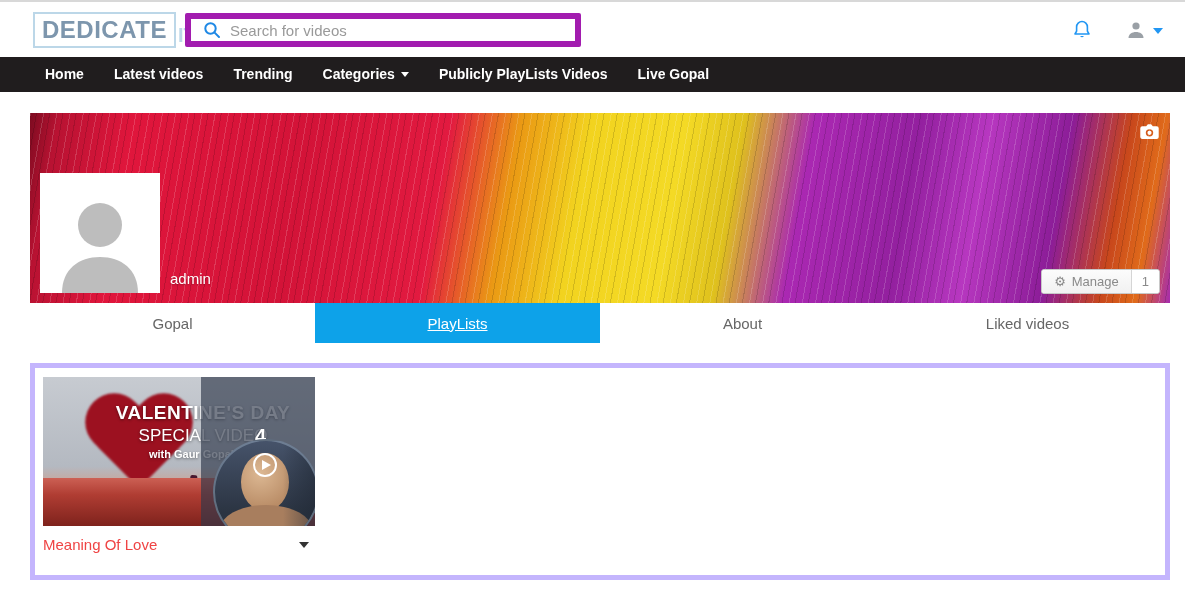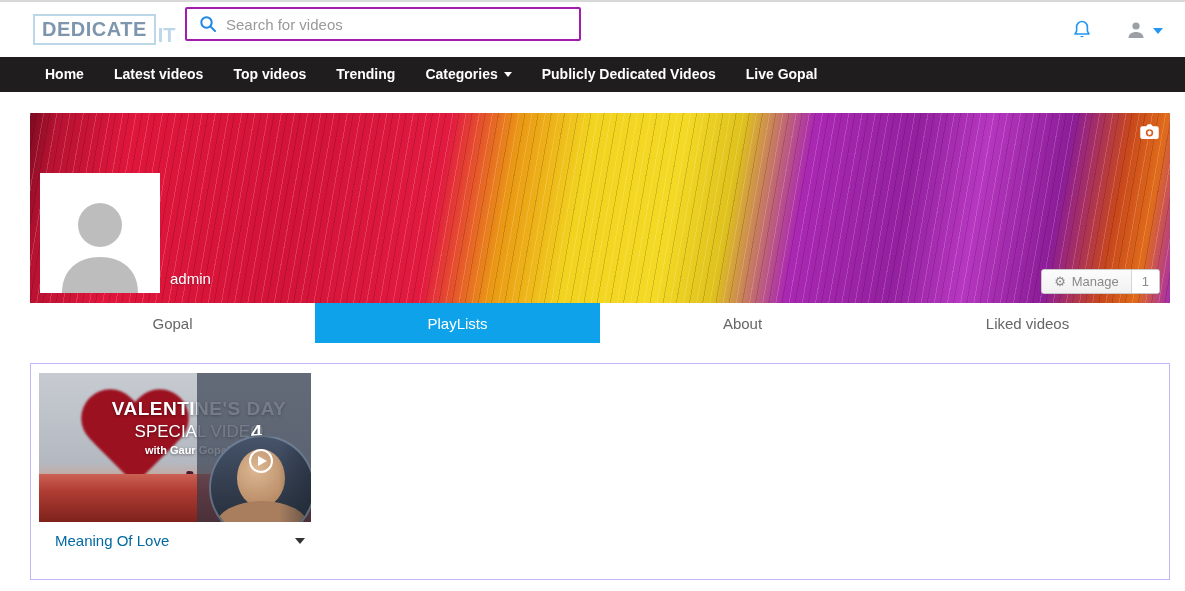--- a/index.html
+++ b/index.html
@@ -12,26 +12,26 @@
   }
 
   
   .header {
     height: 55px; background: #fff; position: relative;
     display: flex; align-items: center;
   }
   .logo { display: flex; align-items: center; margin-left: 33px; text-decoration: none; cursor: pointer; }
   .logo-box {
     border: 2px solid #bcd7e8; padding: 2px 7px;
-    font-size: 20px; font-weight: bold; color: #7d96ad; letter-spacing: 0.5px;
+    font-size: 24px; font-weight: bold; color: #7d96ad; letter-spacing: 0.5px;
   }
   .logo-suffix { font-size: 20px; font-weight: bold; color: #bcd7e8; margin-left: 2px; margin-top: 11px; }
   .search-wrap {
-    position: absolute; left: 185px; top: 5px; width: 396px; height: 34px;
-    border: 2px solid #a21caf; border-radius: 2px; background: #fff;
+    position: absolute; left: 185px; top: 11px; width: 396px; height: 34px;
+    border: 6px solid #a21caf; border-radius: 2px; background: #fff;
     display: flex; align-items: center;
   }
   .search-wrap svg { margin-left: 12px; flex: 0 0 auto; }
   .search-input {
     border: none; outline: none; flex: 1; height: 100%; margin-left: 9px;
     font-size: 15px; color: #444; font-family: "Liberation Sans", sans-serif;
   }
   .search-input::placeholder { color: #999; }
   .header-right { position: absolute; right: 22px; top: 0; height: 55px; display: flex; align-items: center; gap: 34px; }
   .icon-btn { cursor: pointer; display: flex; align-items: center; background: none; border: none; }
@@ -95,25 +95,25 @@
   }
   .gear { font-size: 13px; color: #8a8a8a; }
 
   
   .profile-tabs { display: flex; height: 40px; background: #fff; }
   .profile-tab {
     flex: 1; display: flex; align-items: center; justify-content: center;
     font-size: 15px; color: #666; cursor: pointer; background: #fff; border: none;
     font-family: "Liberation Sans", sans-serif;
   }
-  .profile-tab.active { background: #0da2e9; color: #fff; }
+  .profile-tab.active { background: #0da2e9; color: #fff; text-decoration: underline; }
 
   
   .panel {
-    margin-top: 20px; border: 1px solid #c4b5fd; background: #fff;
+    margin-top: 20px; border: 5px solid #c4b5fd; background: #fff;
     min-height: 217px; padding: 9px 8px;
   }
   .playlist-card { width: 272px; cursor: pointer; }
   .thumb {
     position: relative; width: 272px; height: 149px; overflow: hidden;
     background: linear-gradient(180deg, #c7cbd1 0%, #b4b9c1 60%, #c2aba6 68%);
   }
   .thumb-ground {
     position: absolute; left: 0; right: 0; bottom: 0; height: 48px;
     background: linear-gradient(180deg, #cc6054 0%, #b03d33 35%, #7e221c 100%);
@@ -166,21 +166,21 @@
     position: absolute; left: 4px; top: 64px; width: 94px; height: 52px; border-radius: 50%;
     background: #a87e5e;
   }
   .person-shade {
     position: absolute; right: 0; top: 0; bottom: 0; width: 34px;
     background: linear-gradient(90deg, rgba(30,38,50,0) 0%, rgba(30,38,50,0.55) 100%);
   }
   .card-title-row {
     display: flex; justify-content: space-between; align-items: center; padding: 10px 2px 0 0;
   }
-  .card-title { color: #0369a1; font-size: 15px; margin-left: 16px; }
+  .card-title { color: #ef4444; font-size: 15px; }
   .caret-dark {
     width: 0; height: 0; border-left: 5px solid transparent; border-right: 5px solid transparent;
     border-top: 6px solid #333; margin-right: 4px; cursor: pointer;
   }
 </style>
 </head>
 <body>
 
 <div class="header">
   <a class="logo">
@@ -213,31 +213,28 @@
 
 <nav class="navbar">
   <ul>
     <li>
         <span>Home</span>
       </li>
     <li>
         <span>Latest videos</span>
       </li>
     <li>
-        <span>Top videos</span>
-      </li>
-    <li>
         <span>Trending</span>
       </li>
     <li>
       <span>Categories</span>
       <span class="caret-white"></span>
     </li>
     <li>
-        <span>Publicly Dedicated Videos</span>
+        <span>Publicly PlayLists Videos</span>
       </li>
     <li>
         <span>Live Gopal</span>
       </li>
   </ul>
 </nav>
 
 <div class="container">
 
   <div class="banner">

